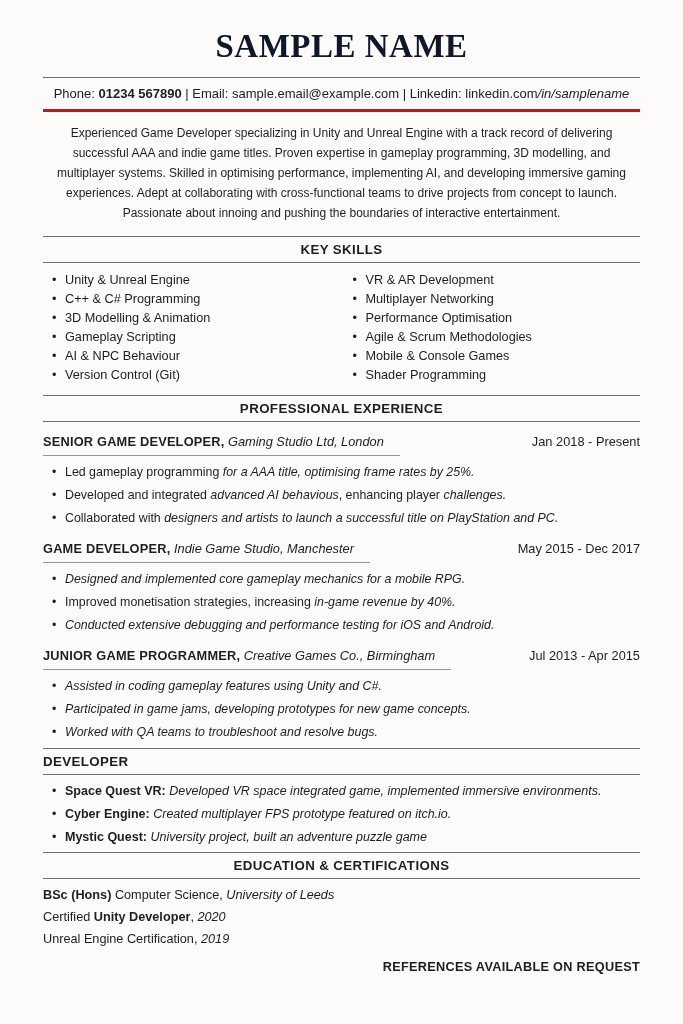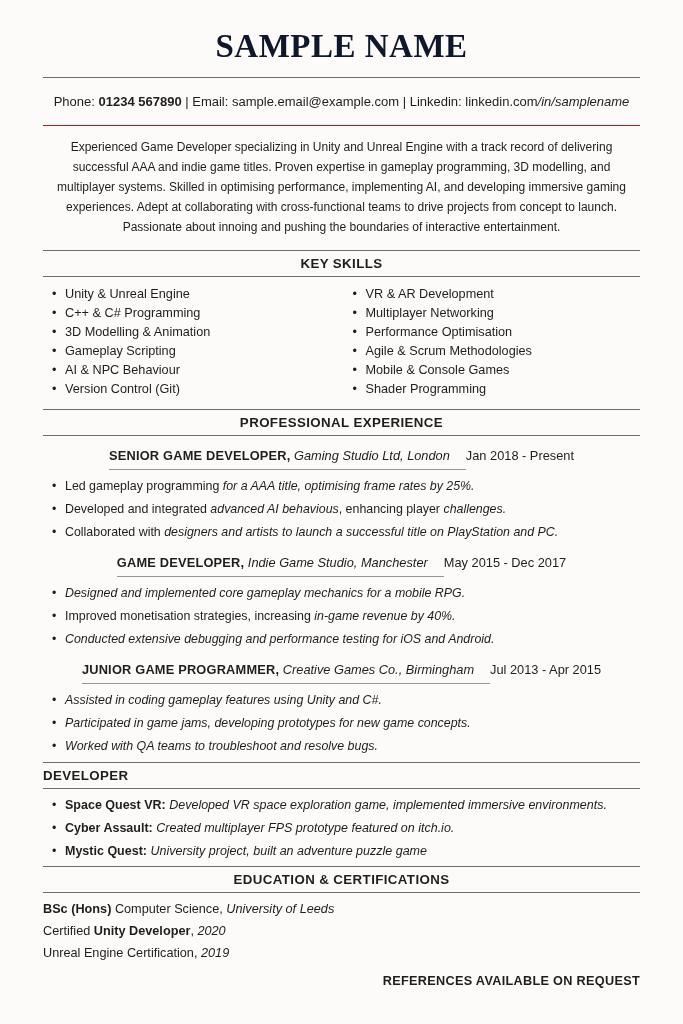--- a/index.html
+++ b/index.html
@@ -19,22 +19,22 @@
     font-size: 33px;
     line-height: 40px;
     text-align: center;
     letter-spacing: 0.5px;
     color: #0f172a;
   }
 
   .contact {
     margin-top: 11px;
     border-top: 1px solid #6e6e6e;
-    border-bottom: 1px solid #b91c1c;
-    padding: 15px 0;
+    border-bottom: 3px solid #b91c1c;
+    padding: 7px 0;
     text-align: center;
     font-size: 13px;
     line-height: 17px;
   }
 
   .summary {
     margin: 11px 2px 0 2px;
     font-size: 12px;
     line-height: 20px;
     text-align: center;
@@ -61,21 +61,21 @@
   li::before { content: "\2022"; position: absolute; left: 9px; top: 0; }
 
   .skills { display: flex; margin-top: 8px; font-size: 12.7px; }
   .skills ul { width: 50%; }
   .skills ul.col-right { padding-left: 4px; }
   .skills li { line-height: 19px; }
 
   .job { margin-top: 11px; }
   .job + .job { margin-top: 14px; }
   .job-head {
-    display: flex; justify-content: center; align-items: flex-start;
+    display: flex; justify-content: space-between; align-items: flex-start;
     font-size: 12.8px; line-height: 17px;
   }
   .job-title { border-bottom: 1px solid #959595; padding-bottom: 5px; padding-right: 16px; }
   .role { font-weight: 700; letter-spacing: 0.2px; }
   .company { font-style: italic; }
   .dates { font-weight: 400; white-space: nowrap; }
 
   .bullets { margin-top: 8px; font-size: 12.4px; }
   .bullets li { line-height: 16px; margin-bottom: 7px; }
 
@@ -163,22 +163,22 @@
     <ul class="bullets">
       <li><span class="s-i">Assisted in coding gameplay features using Unity and C#.</span></li>
       <li><span class="s-i">Participated in game jams, developing prototypes for new game concepts.</span></li>
       <li><span class="s-i">Worked with QA teams to troubleshoot and resolve bugs.</span></li>
     </ul>
   </section>
 
   <div class="band left mt8">DEVELOPER</div>
 
   <ul class="projects-list">
-    <li><span class="s-b">Space Quest VR: </span><span class="s-i">Developed VR space exploration game, implemented immersive environments.</span></li>
-    <li><span class="s-b">Cyber Assault: </span><span class="s-i">Created multiplayer FPS prototype featured on itch.io.</span></li>
+    <li><span class="s-b">Space Quest VR: </span><span class="s-i">Developed VR space integrated game, implemented immersive environments.</span></li>
+    <li><span class="s-b">Cyber Engine: </span><span class="s-i">Created multiplayer FPS prototype featured on itch.io.</span></li>
     <li><span class="s-b">Mystic Quest: </span><span class="s-i">University project, built an adventure puzzle game</span></li>
   </ul>
 
   <div class="band mt6">EDUCATION &amp; CERTIFICATIONS</div>
 
   <div class="edu">
     <div class="edu-line"><span class="s-b">BSc (Hons) </span><span class="s-n">Computer Science, </span><span class="s-i">University of Leeds</span></div>
     <div class="edu-line"><span class="s-n">Certified </span><span class="s-b">Unity Developer</span><span class="s-n">, </span><span class="s-i">2020</span></div>
     <div class="edu-line"><span class="s-n">Unreal Engine Certification, </span><span class="s-i">2019</span></div>
   </div>

